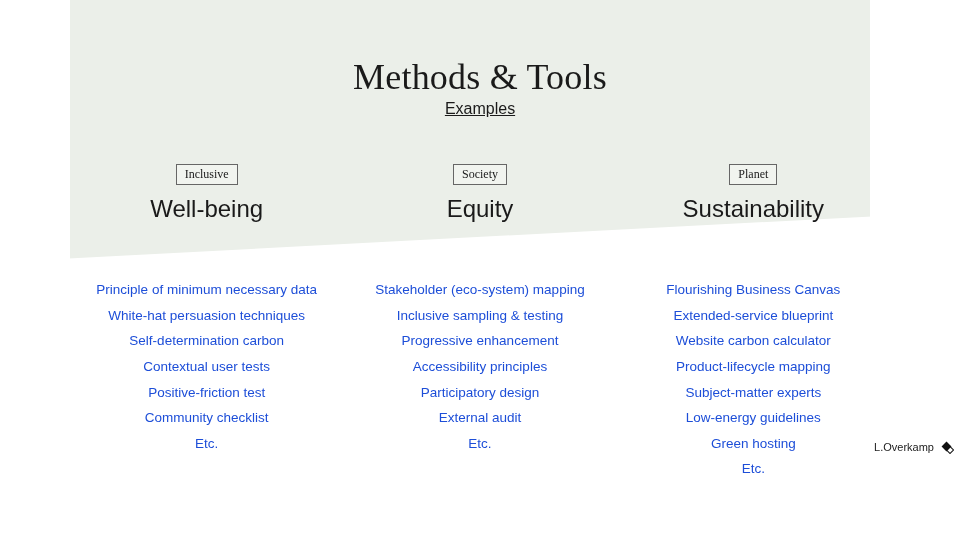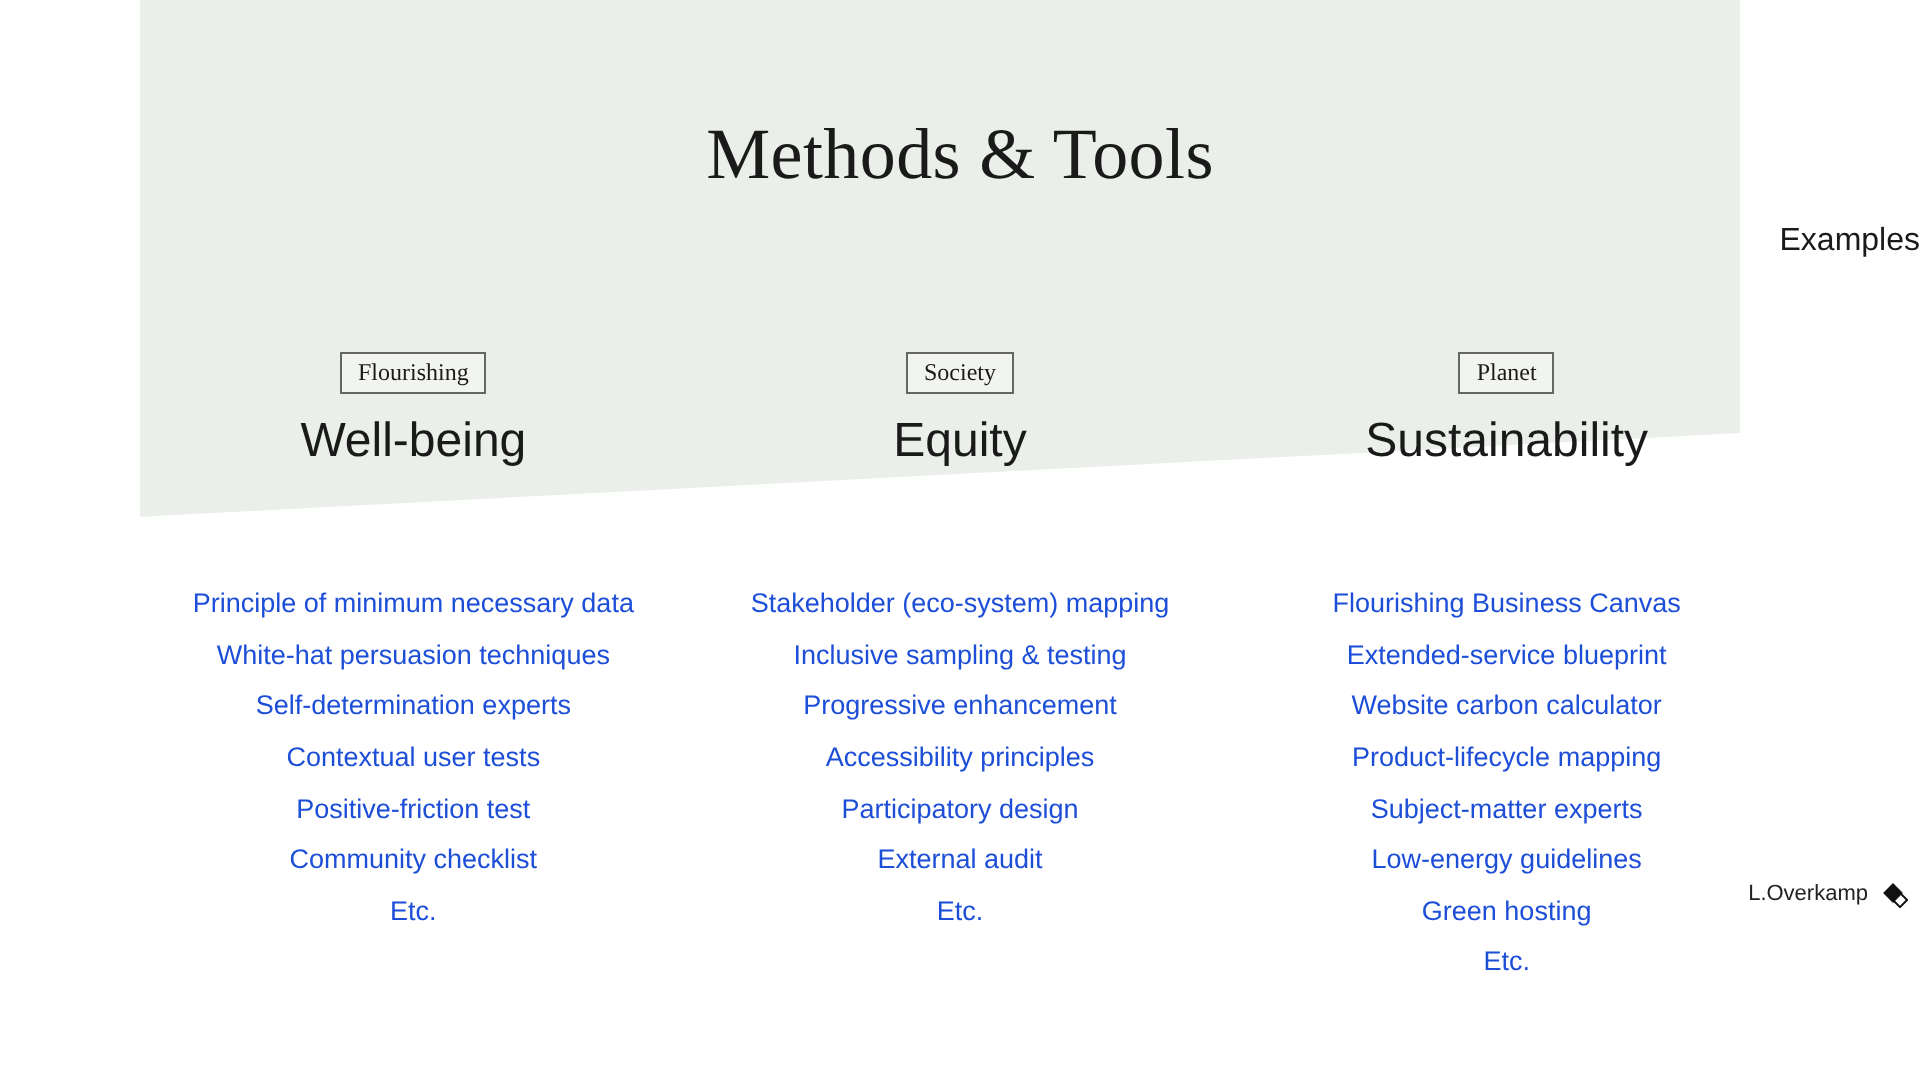--- a/index.html
+++ b/index.html
@@ -35,23 +35,24 @@
 
   .title {
     text-align: center;
     font-family: Georgia, 'Times New Roman', serif;
     font-weight: 400;
     font-size: 36px;
     padding-top: 56px;
     letter-spacing: 0.2px;
   }
   .subtitle {
-    text-align: right;
+    text-align: center;
     font-size: 16px;
-    margin-top: 14px;
+    margin-top: 2px;
+    text-decoration: underline;
   }
 
   .columns {
     display: flex;
     justify-content: space-between;
     margin: 46px 70px 0 70px;
   }
   .col {
     flex: 1;
     text-align: center;
@@ -100,25 +101,25 @@
   <div class="bg-shape"></div>
   <div class="bg-cut"></div>
 
   <div class="content">
     <h1 class="title">Methods &amp; Tools</h1>
     <div class="subtitle">Examples</div>
 
     <div class="columns">
 
       <div class="col">
-        <div class="tag">Flourishing</div>
+        <div class="tag">Inclusive</div>
         <div class="pillar">Well-being</div>
         <div class="item">Principle of minimum necessary data</div>
         <div class="item">White-hat persuasion techniques</div>
-        <div class="item">Self-determination experts</div>
+        <div class="item">Self-determination carbon</div>
         <div class="item">Contextual user tests</div>
         <div class="item">Positive-friction test</div>
         <div class="item">Community checklist</div>
         <div class="item">Etc.</div>
       </div>
 
       <div class="col">
         <div class="tag">Society</div>
         <div class="pillar">Equity</div>
         <div class="item">Stakeholder (eco-system) mapping</div>

